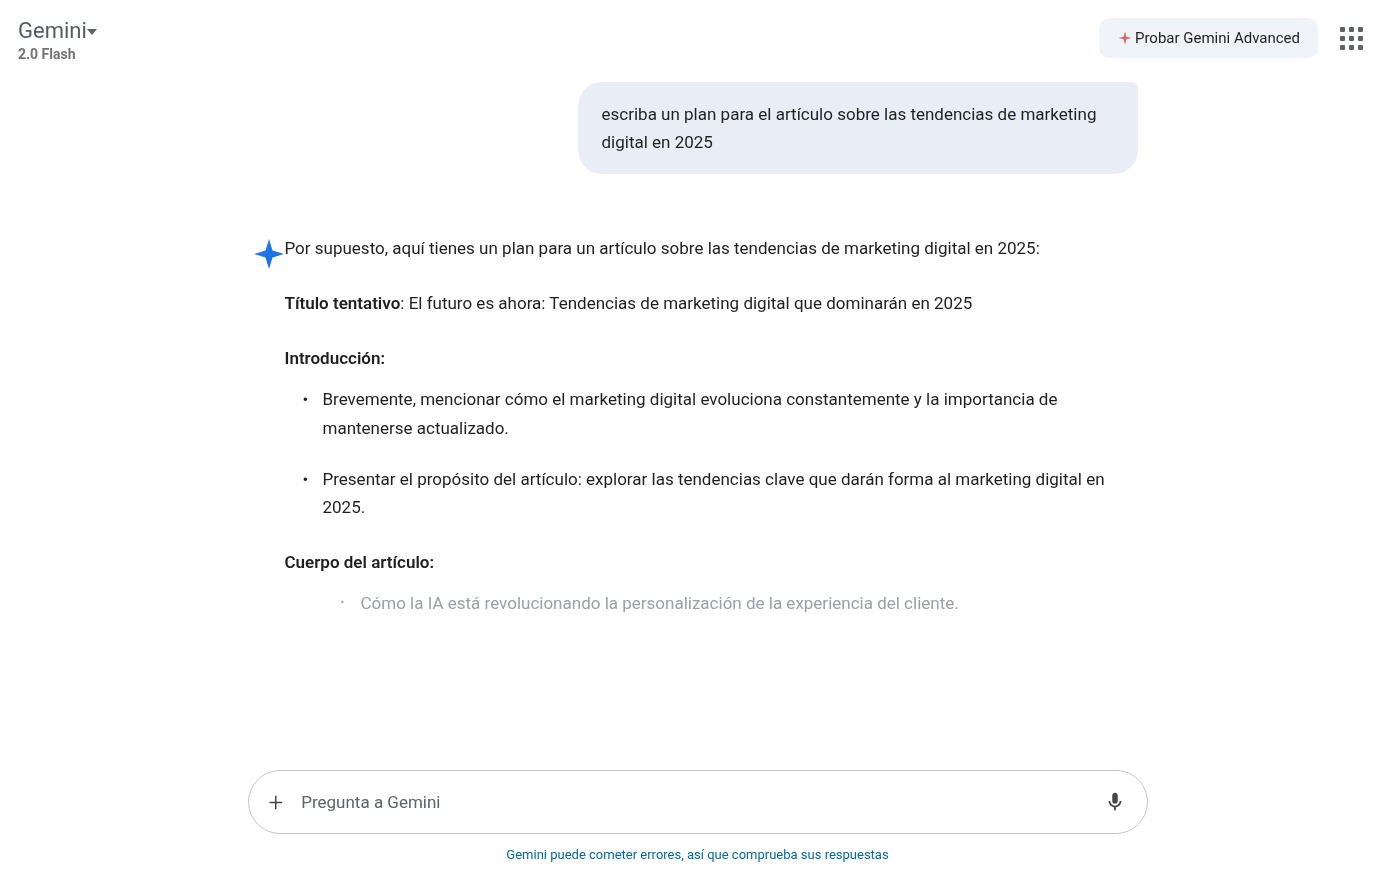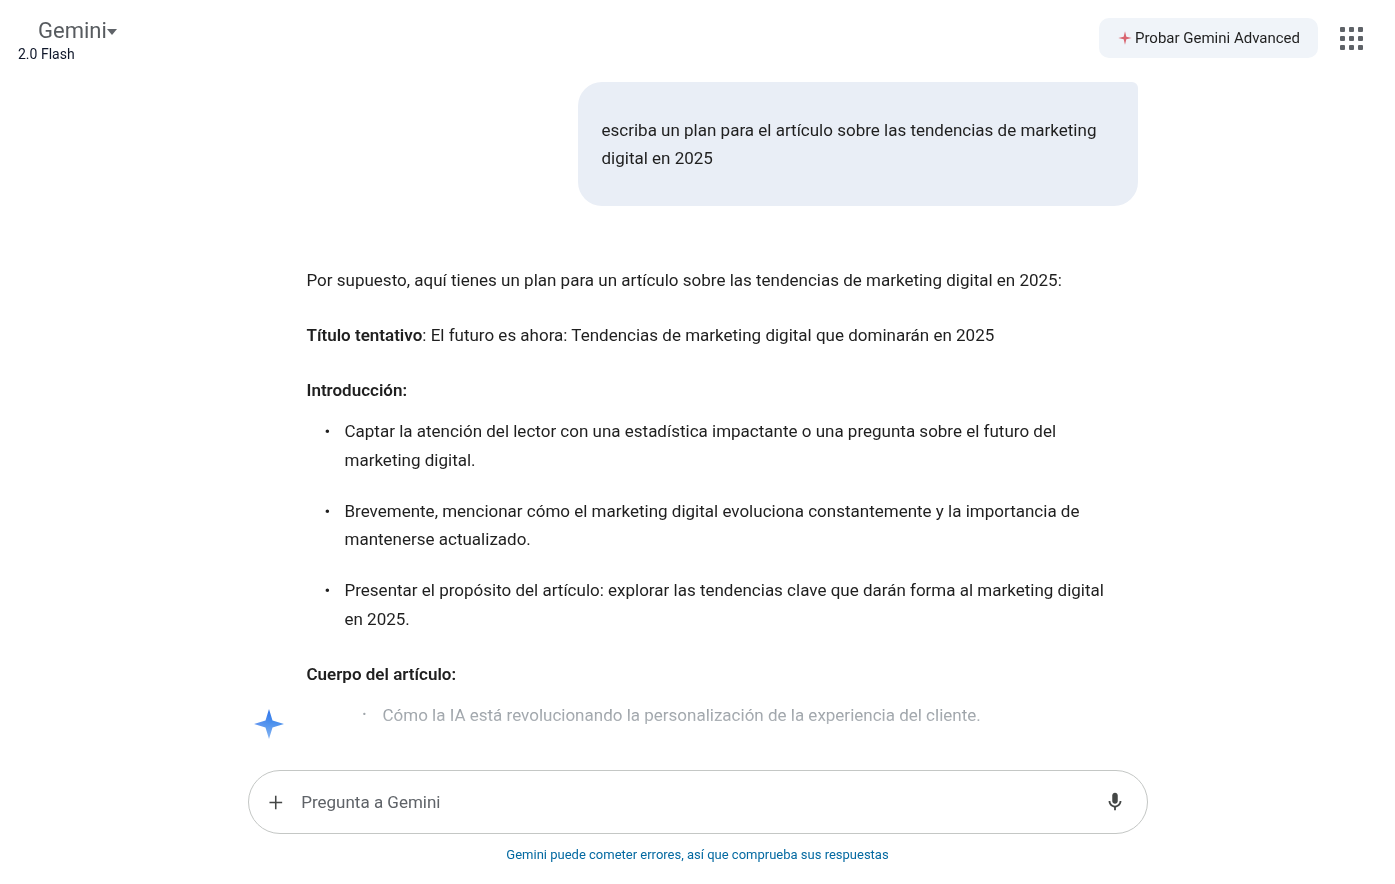--- a/index.html
+++ b/index.html
@@ -24,39 +24,39 @@
     }
     .header-left {
       display: flex;
       flex-direction: column;
     }
     .app-title-row {
       display: flex;
       align-items: center;
       gap: 0;
       cursor: pointer;
-      margin-left: 20px;
     }
     .app-title {
       font-size: 22px;
       color: #575B5F;
       font-weight: 400;
     }
     .chevron-down {
       width: 0;
       height: 0;
       border-left: 5px solid transparent;
       border-right: 5px solid transparent;
       border-top: 6px solid #5f6368;
       margin-top: 2px;
     }
     .app-subtitle {
       font-size: 14px;
-      color: #0f172a;
+      color: #737373;
       margin-top: 3px;
+      font-weight: bold;
     }
     .header-right {
       display: flex;
       align-items: center;
       gap: 14px;
     }
     .advanced-btn {
       display: flex;
       align-items: center;
       gap: 2px;
@@ -97,30 +97,29 @@
     }
     .user-msg-row {
       display: flex;
       justify-content: flex-end;
       margin-bottom: 60px;
       padding-right: 10px;
     }
     .user-msg {
       background: #e9eef6;
       border-radius: 24px 6px 24px 24px;
-      padding: 34px 24px;
+      padding: 18px 24px;
       max-width: 560px;
       font-size: 17px;
       color: #1f1f1f;
       line-height: 1.65;
     }
     .assistant-row {
       display: flex;
-      align-items: flex-end;
-      gap: 22px;
+      align-items: flex-start;
       padding-left: 5px;
     }
     .spark-avatar {
       width: 32px;
       height: 32px;
       flex-shrink: 0;
       margin-top: 4px;
     }
     .assistant-content {
       flex: 1;
@@ -282,21 +281,20 @@
     </div>
     <div class="assistant-content">
       <p>Por supuesto, aquí tienes un plan para un artículo sobre las tendencias de marketing digital en 2025:</p>
       <p>
         <span class="bold">Título tentativo</span><span>: El futuro es ahora: Tendencias de marketing digital que dominarán en 2025</span>
       </p>
       <p class="section-title">
         <span class="bold">Introducción:</span>
       </p>
       <ul>
-        <li>Captar la atención del lector con una estadística impactante o una pregunta sobre el futuro del marketing digital.</li>
         <li>Brevemente, mencionar cómo el marketing digital evoluciona constantemente y la importancia de mantenerse actualizado.</li>
         <li>Presentar el propósito del artículo: explorar las tendencias clave que darán forma al marketing digital en 2025.</li>
       </ul>
       <p class="section-title">
         <span class="bold">Cuerpo del artículo:</span>
       </p>
       <ul class="sub">
         <li>Cómo la IA está revolucionando la personalización de la experiencia del cliente.</li>
       </ul>
     </div>

